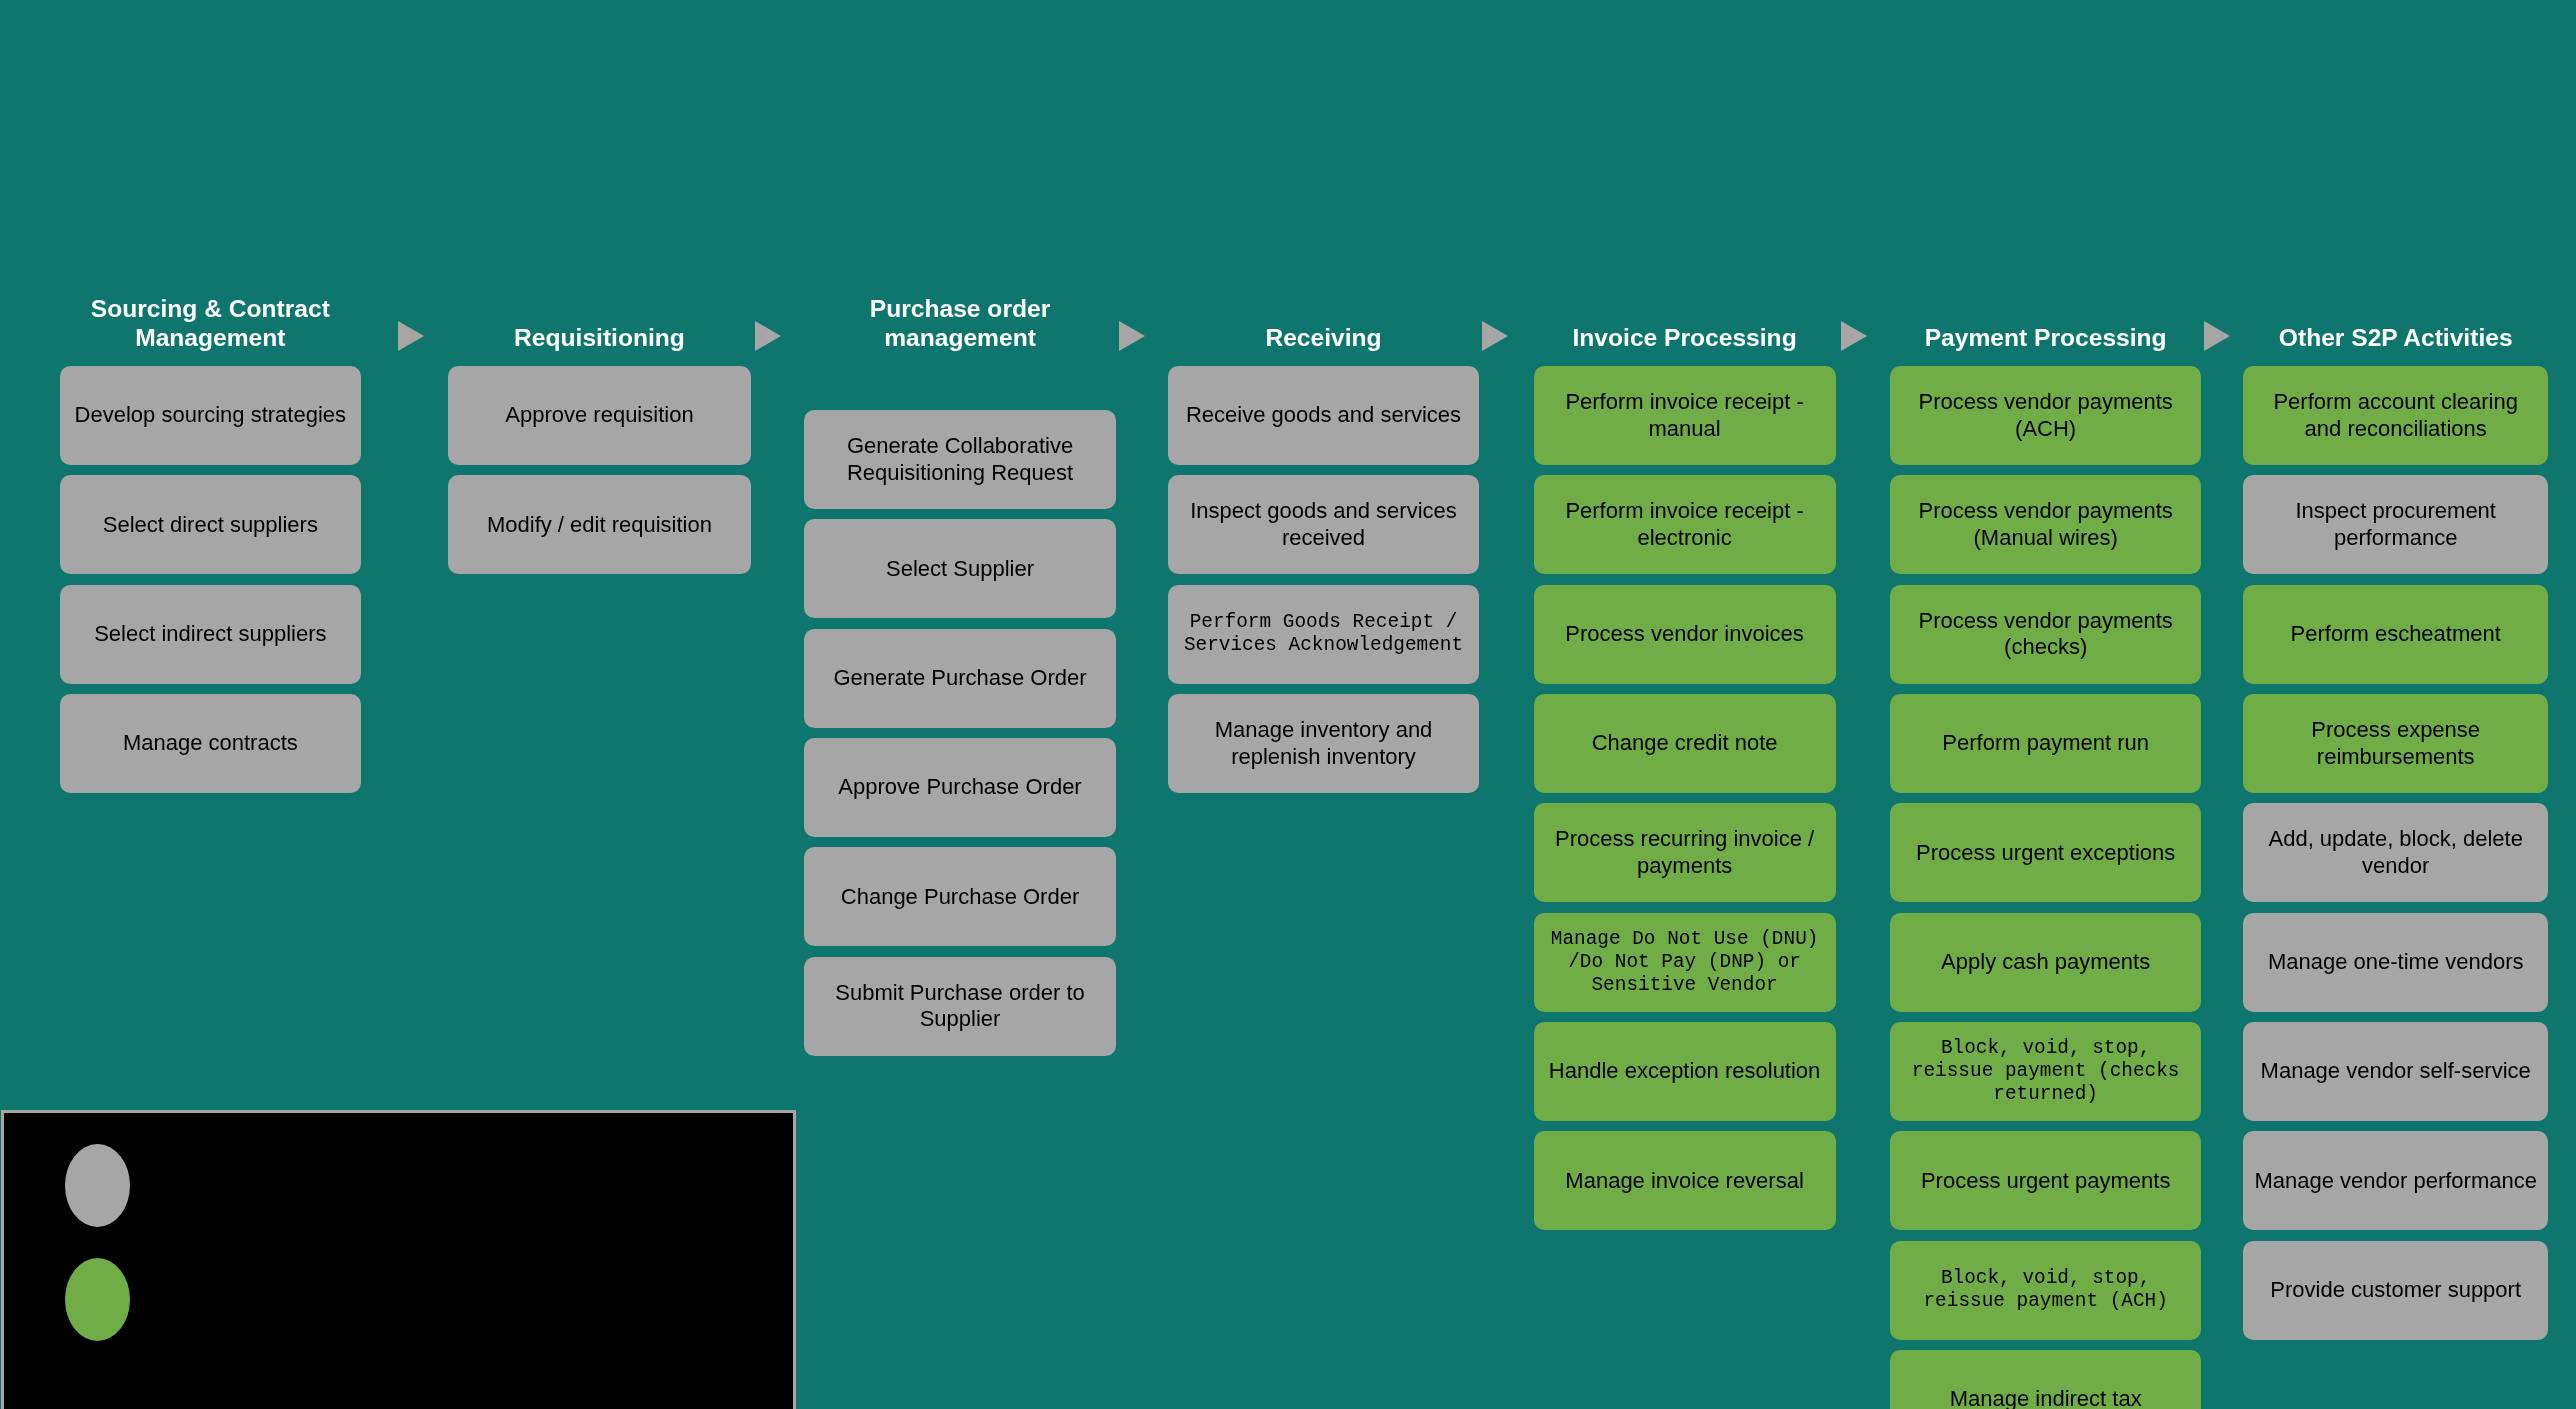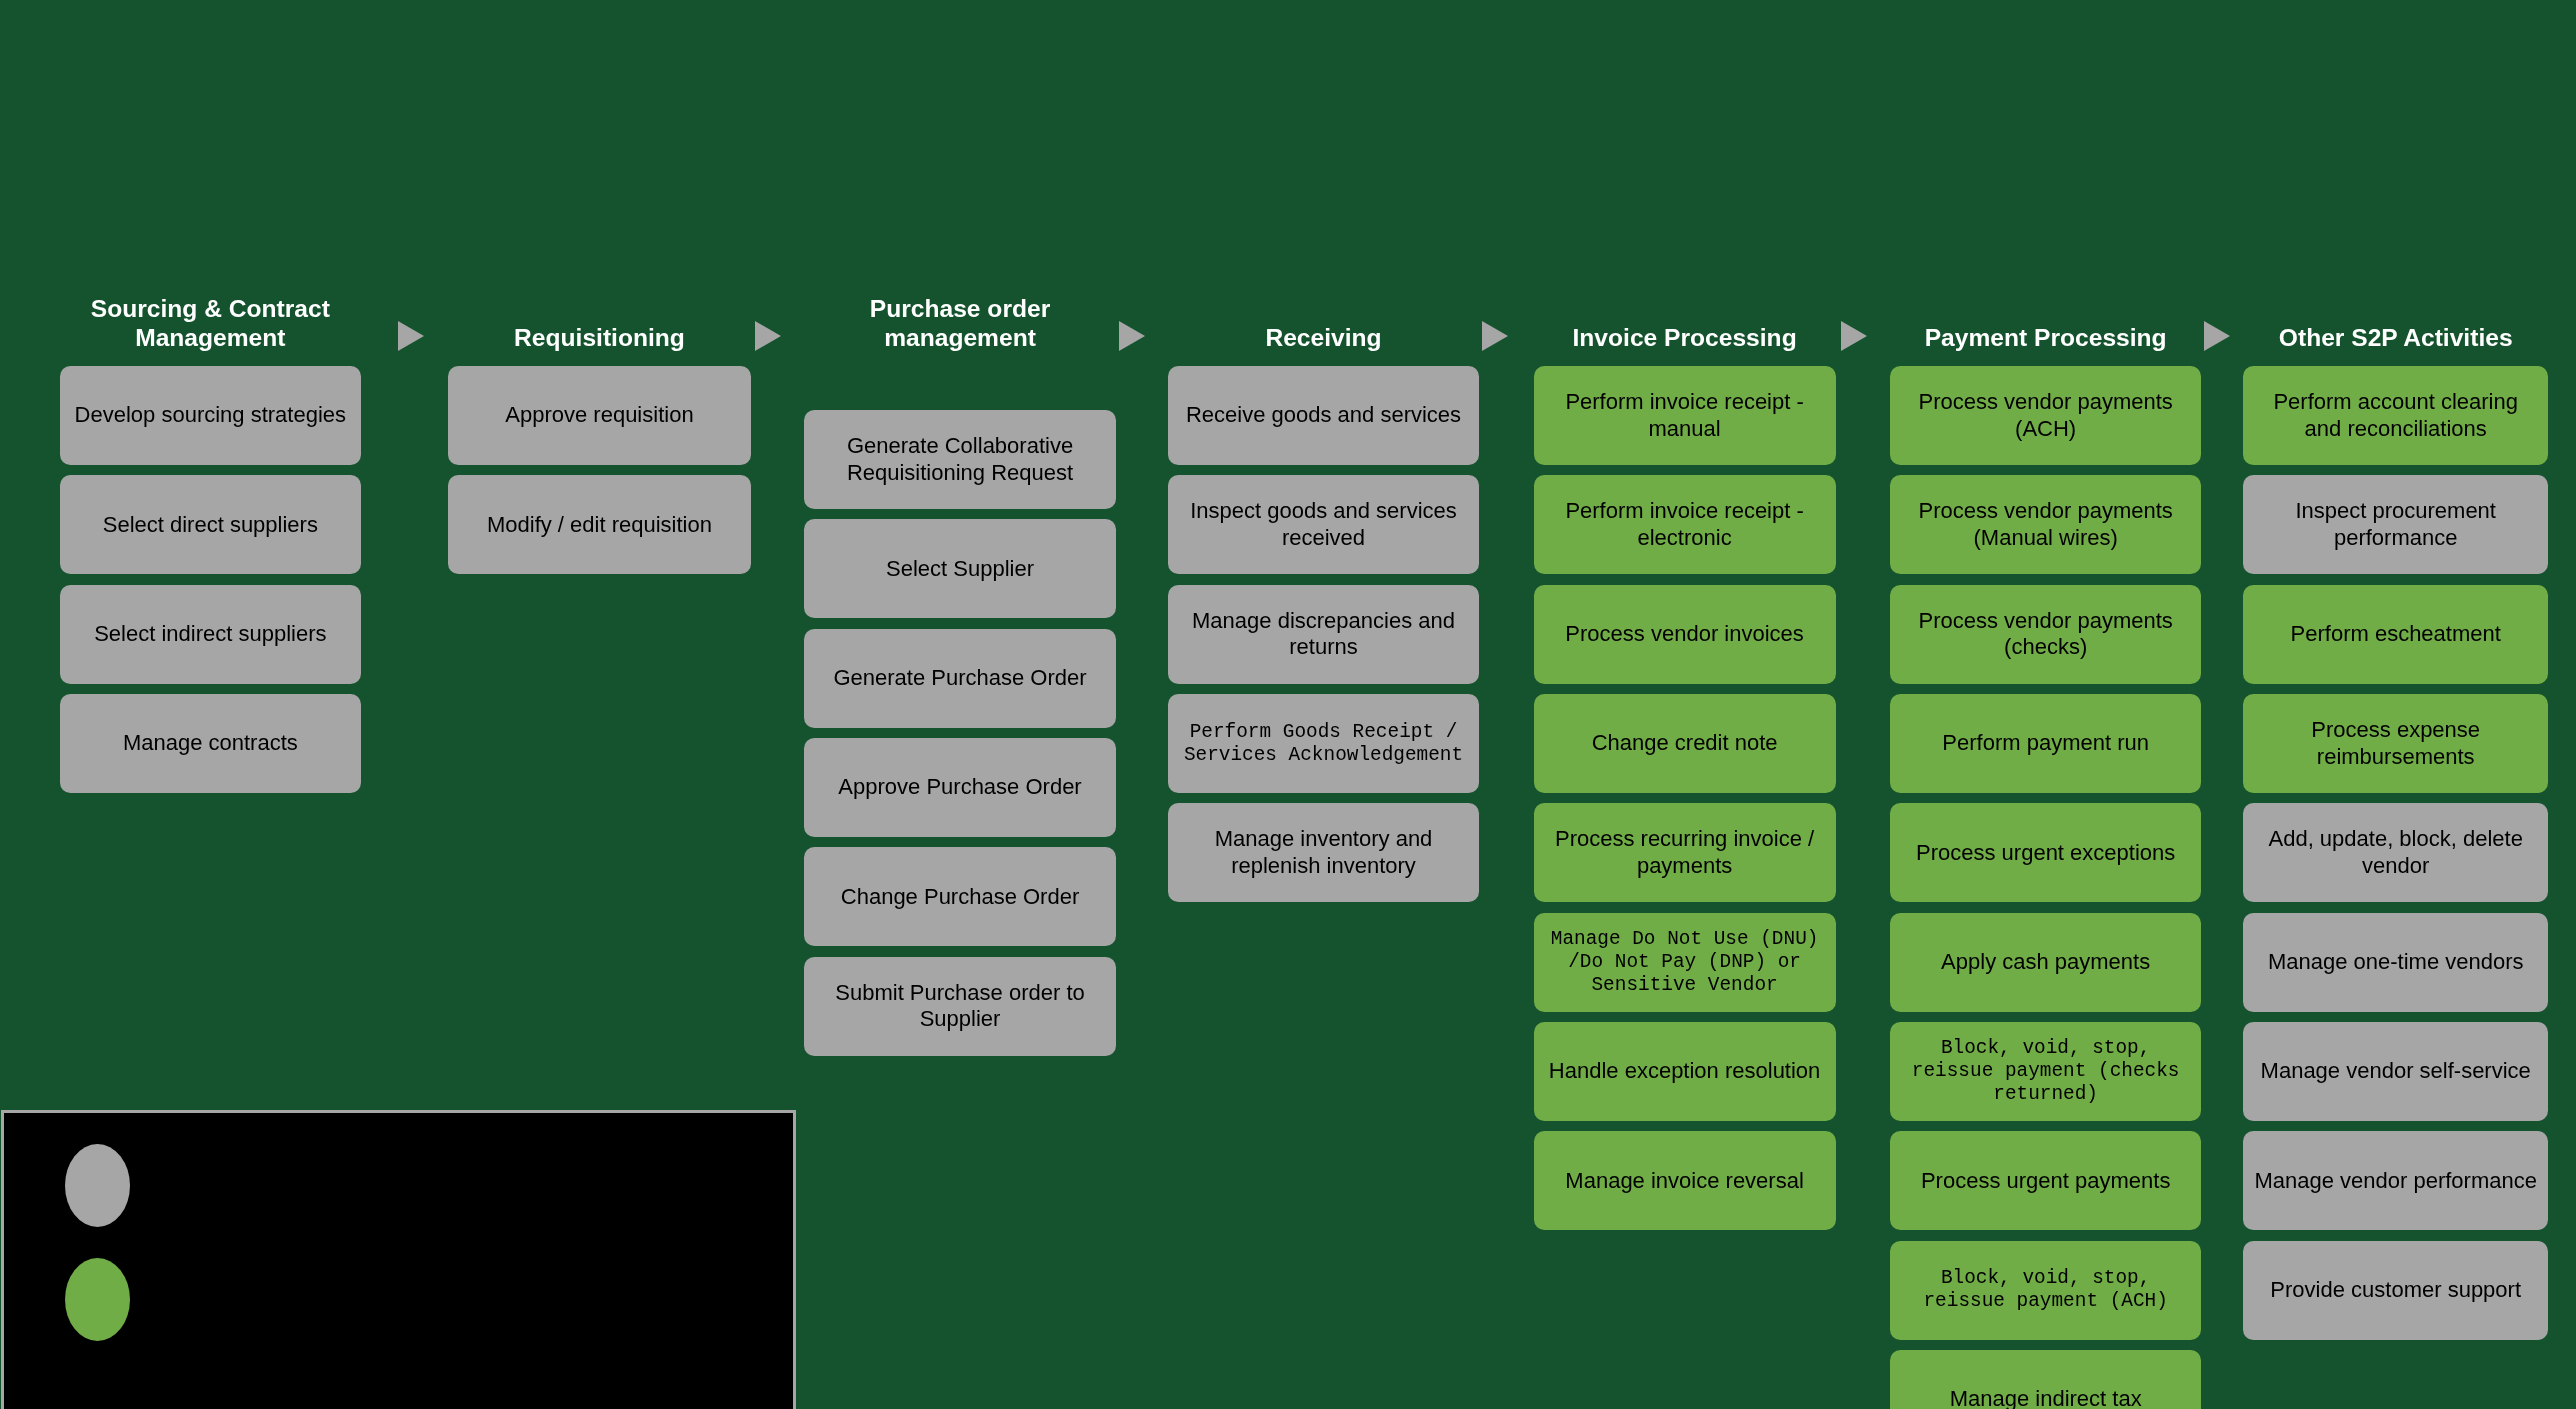--- a/index.html
+++ b/index.html
@@ -14,21 +14,21 @@
     overflow: hidden;
     font-family: "Liberation Sans", sans-serif;
     -webkit-font-smoothing: antialiased;
   }
 
   #canvas {
     position: absolute;
     left: 0; top: 0;
     width: 2576px;
     height: 1409px;
-    background: #14532d;
+    background: #0f766e;
   }
 
   
   .columns {
     position: absolute;
     left: 0;
     top: 294px;
     width: 2576px;
     display: flex;
     flex-direction: row;
@@ -180,21 +180,20 @@
 
     <div class="arrow-slot">
       <div class="arrow"></div>
     </div>
 
     <div class="column" style="width:368px;padding-left:26px;padding-right:26px;">
       <div class="col-header">Receiving</div>
       <div class="col-boxes">
         <div class="node gray">Receive goods and services</div>
         <div class="node gray">Inspect goods and services received</div>
-        <div class="node gray">Manage discrepancies and returns</div>
         <div class="node gray small">Perform Goods Receipt / Services Acknowledgement</div>
         <div class="node gray">Manage inventory and replenish inventory</div>
       </div>
     </div>
 
     <div class="arrow-slot">
       <div class="arrow"></div>
     </div>
 
     <div class="column" style="width:363px;padding-left:28.4px;padding-right:28.4px;">

